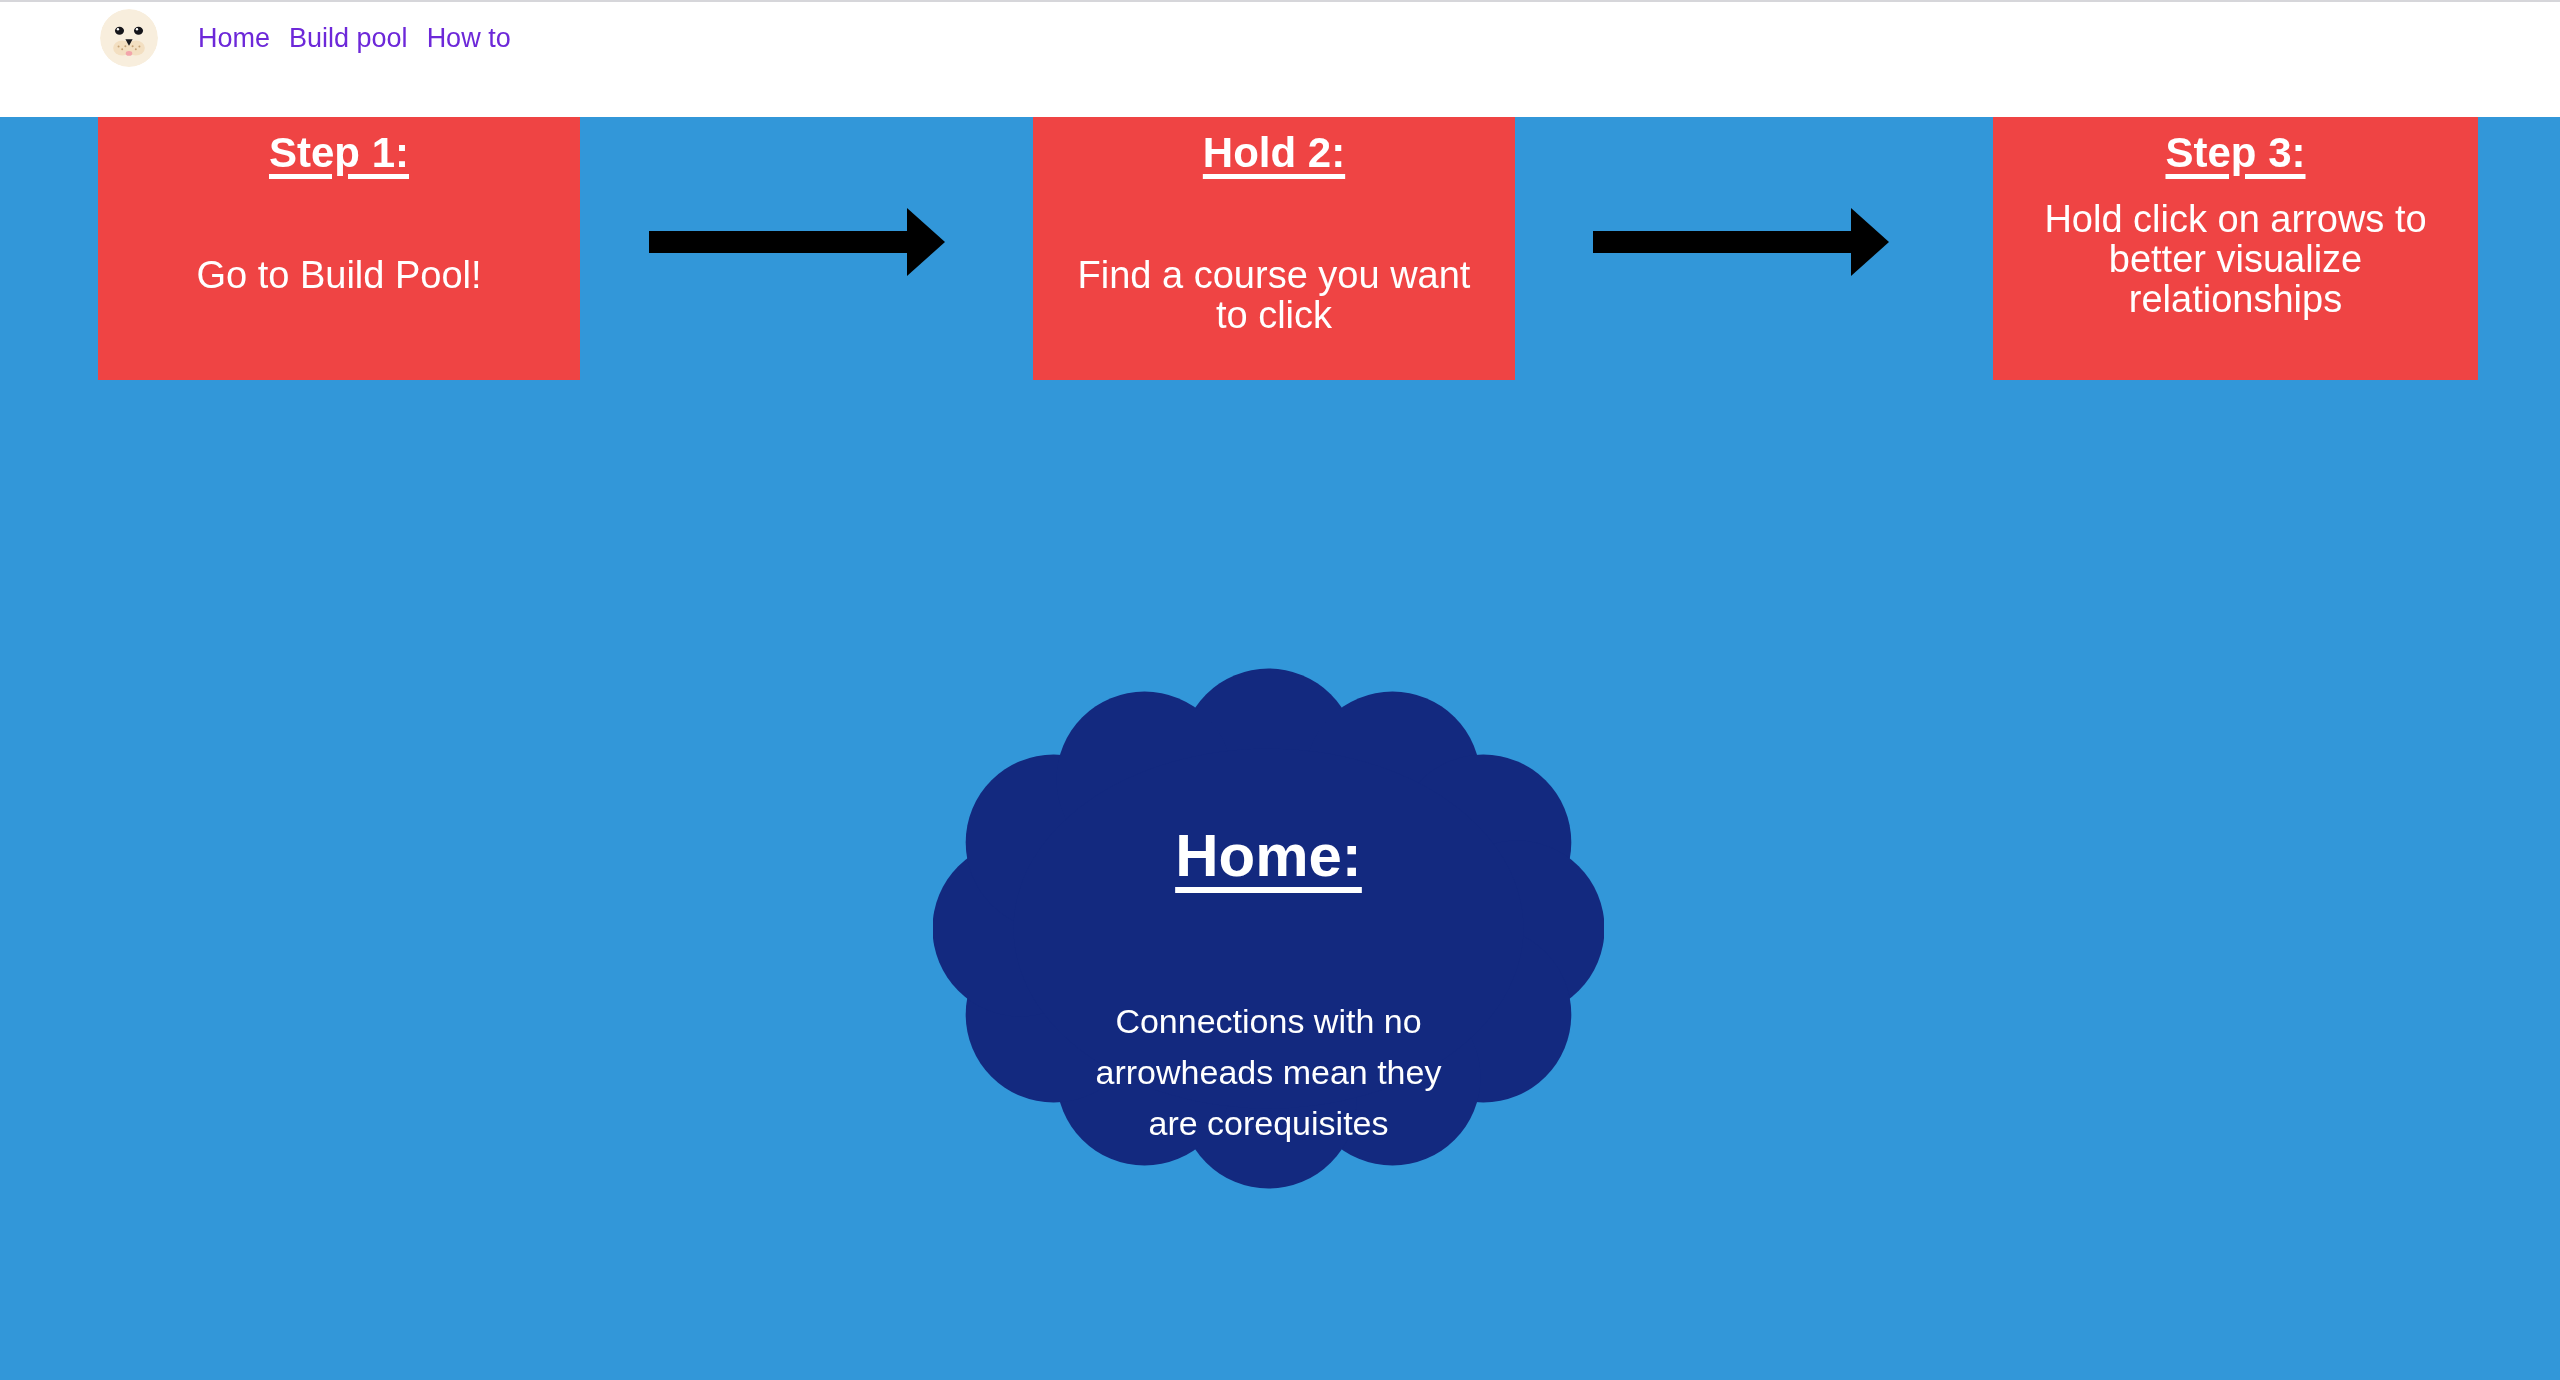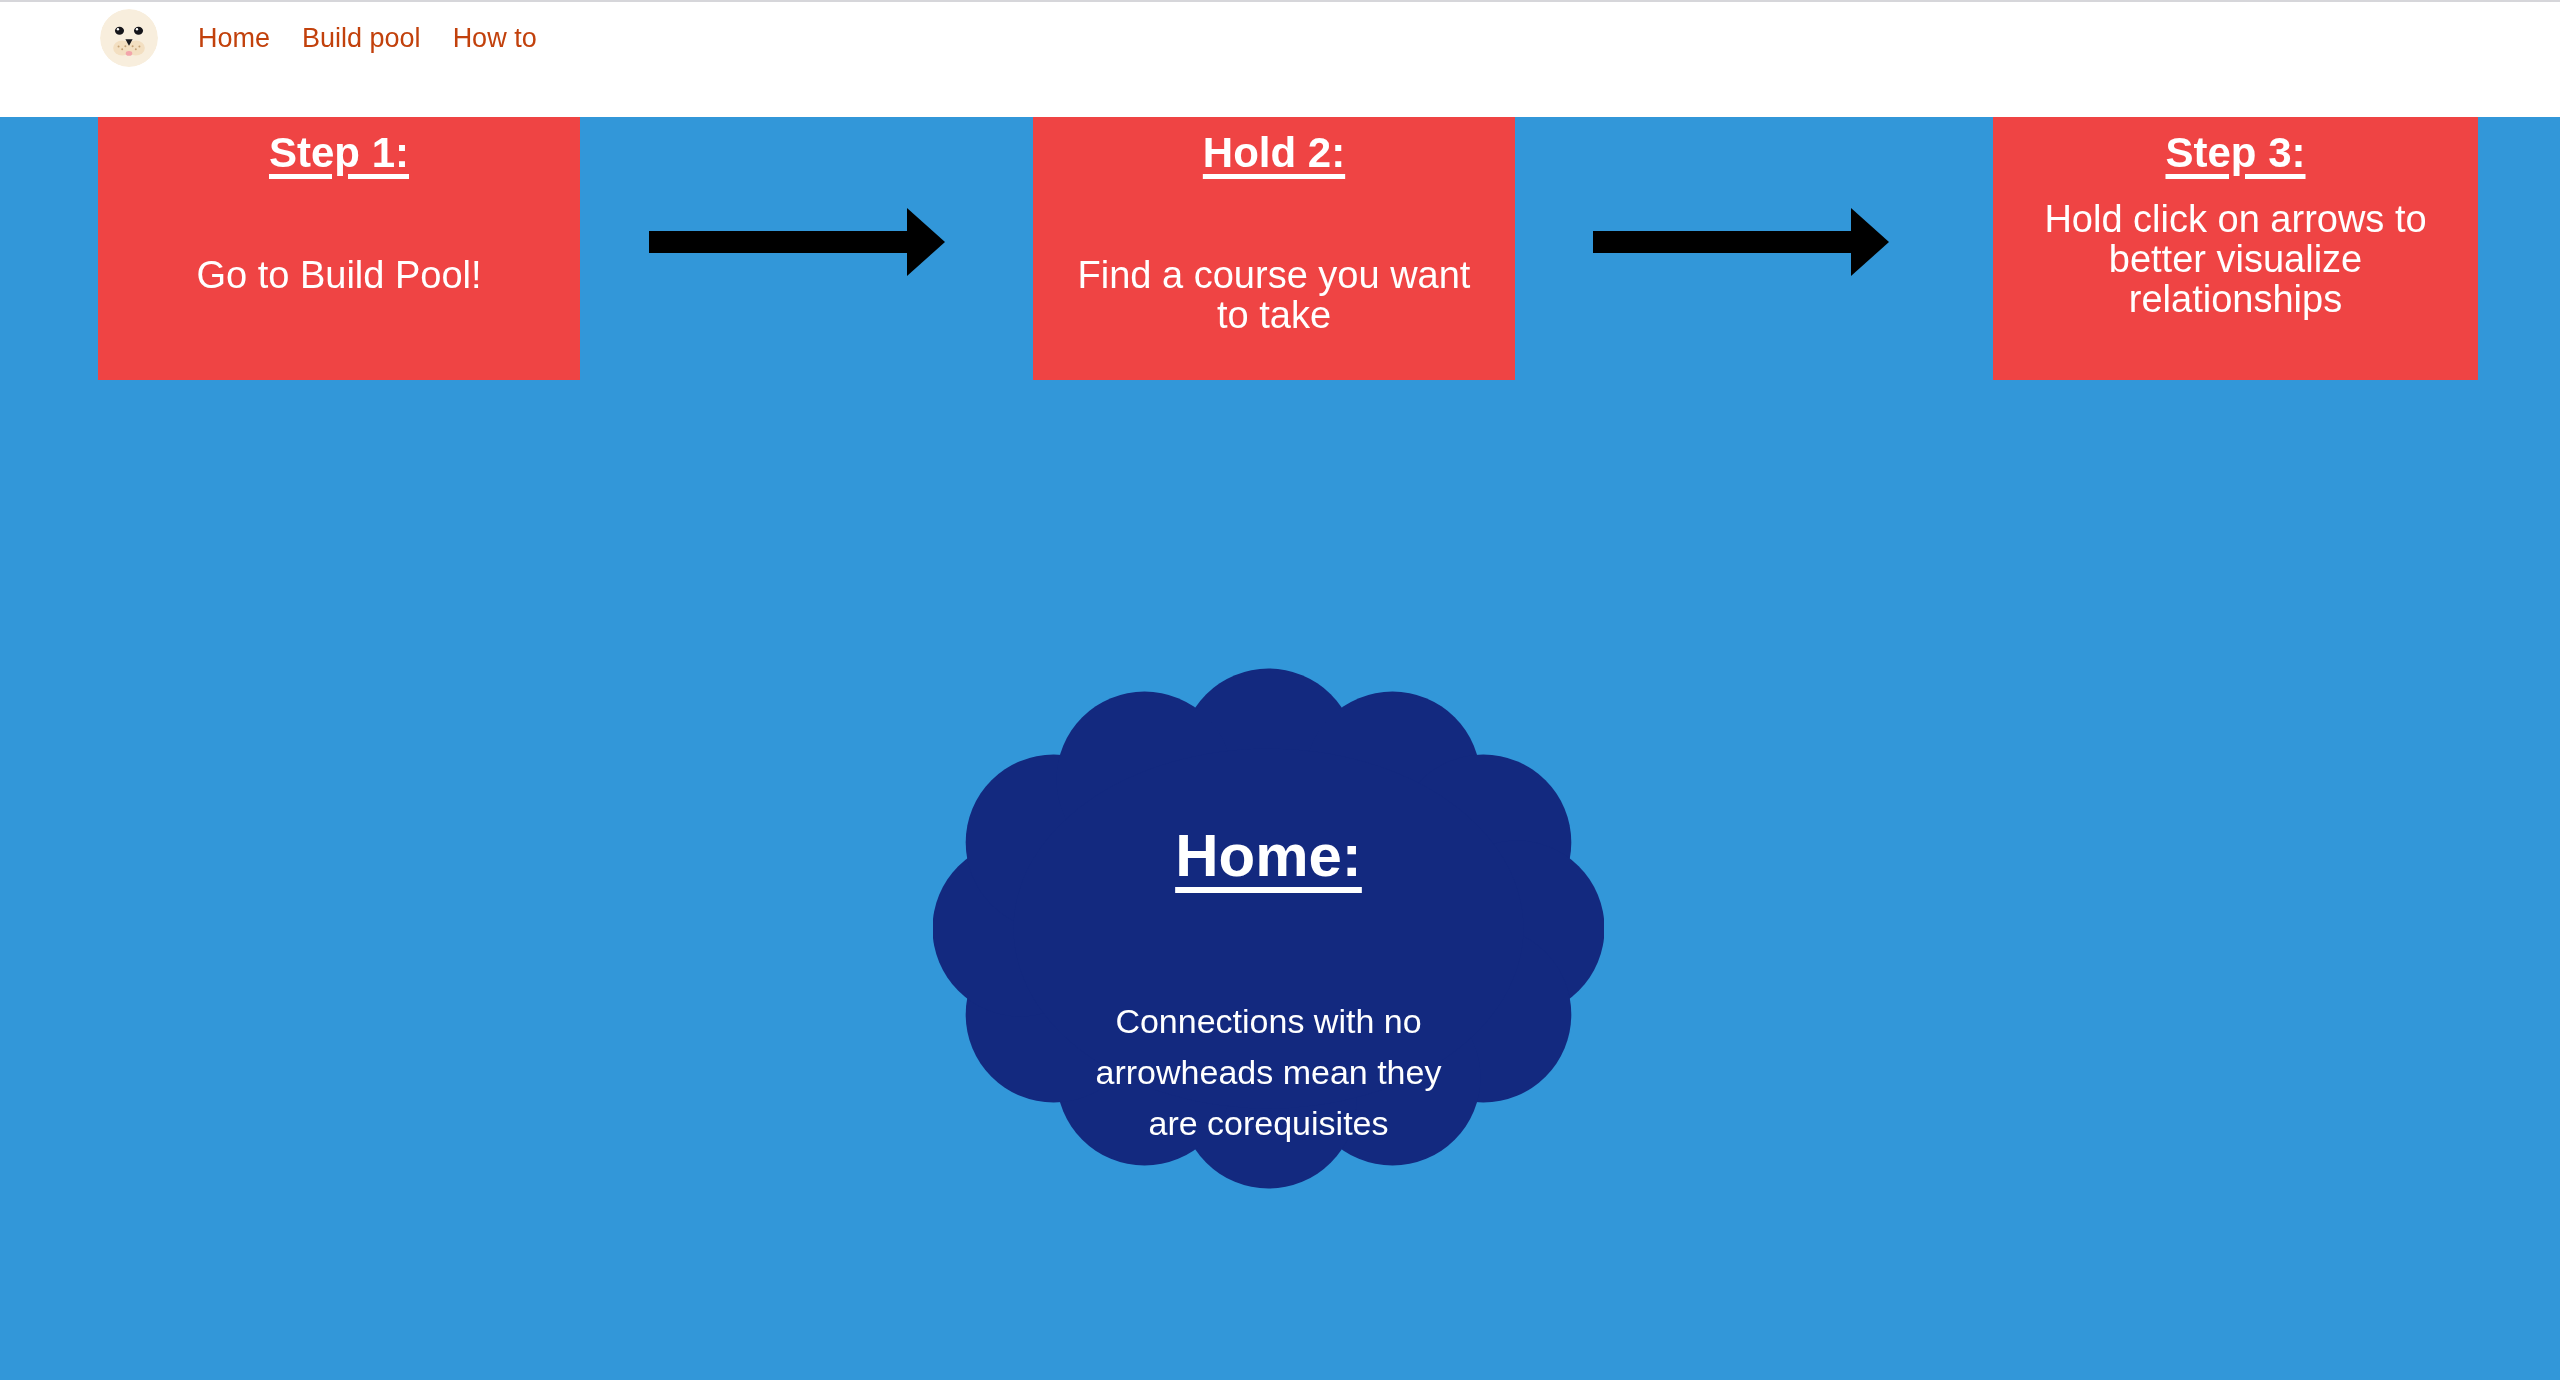--- a/index.html
+++ b/index.html
@@ -34,24 +34,24 @@
   }
   .logo {
     width: 58px;
     height: 58px;
     border-radius: 50%;
     flex: 0 0 auto;
     cursor: pointer;
   }
   .nav {
     display: flex;
-    gap: 32px;
+    gap: 19px;
     margin-left: 40px;
     font-size: 27px;
-    color: #c2410c;
+    color: #6d28d9;
   }
   .nav-item {
     cursor: pointer;
     white-space: nowrap;
   }
 
   
   .content {
     position: absolute;
     top: 117px; left: 0;
@@ -183,21 +183,21 @@
       <svg viewBox="0 0 296 70">
         <rect x="0" y="24" width="260" height="22" fill="#000000"></rect>
         <polygon points="258,1 258,69 296,35" fill="#000000"></polygon>
       </svg>
     </div>
 
     <div class="step-box pos2">
       <div class="step-heading">Hold 2:</div>
       <div class="step-body">
         <div>Find a course you want</div>
-        <div>to take</div>
+        <div>to click</div>
       </div>
     </div>
 
     <div class="flow-arrow a2">
       <svg viewBox="0 0 296 70">
         <rect x="0" y="24" width="260" height="22" fill="#000000"></rect>
         <polygon points="258,1 258,69 296,35" fill="#000000"></polygon>
       </svg>
     </div>
 

